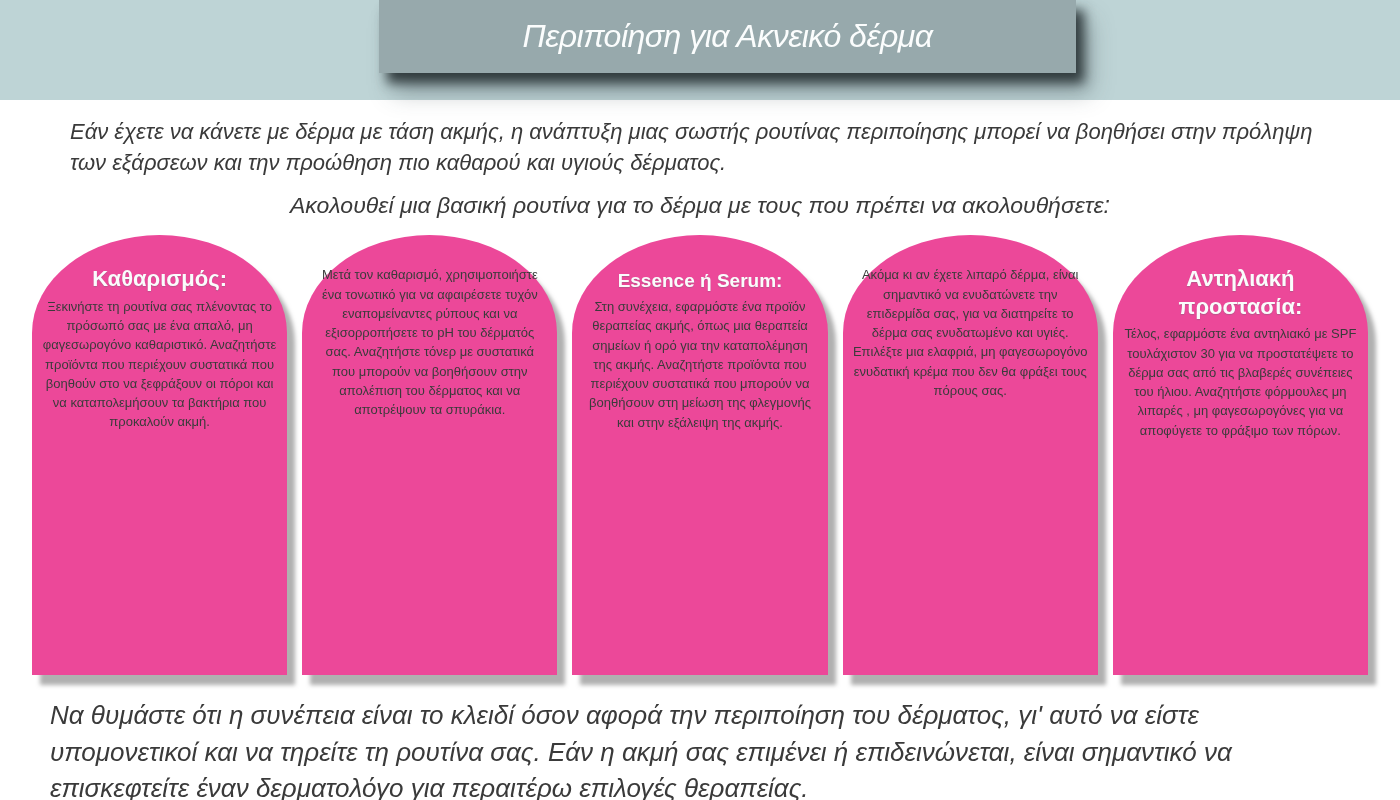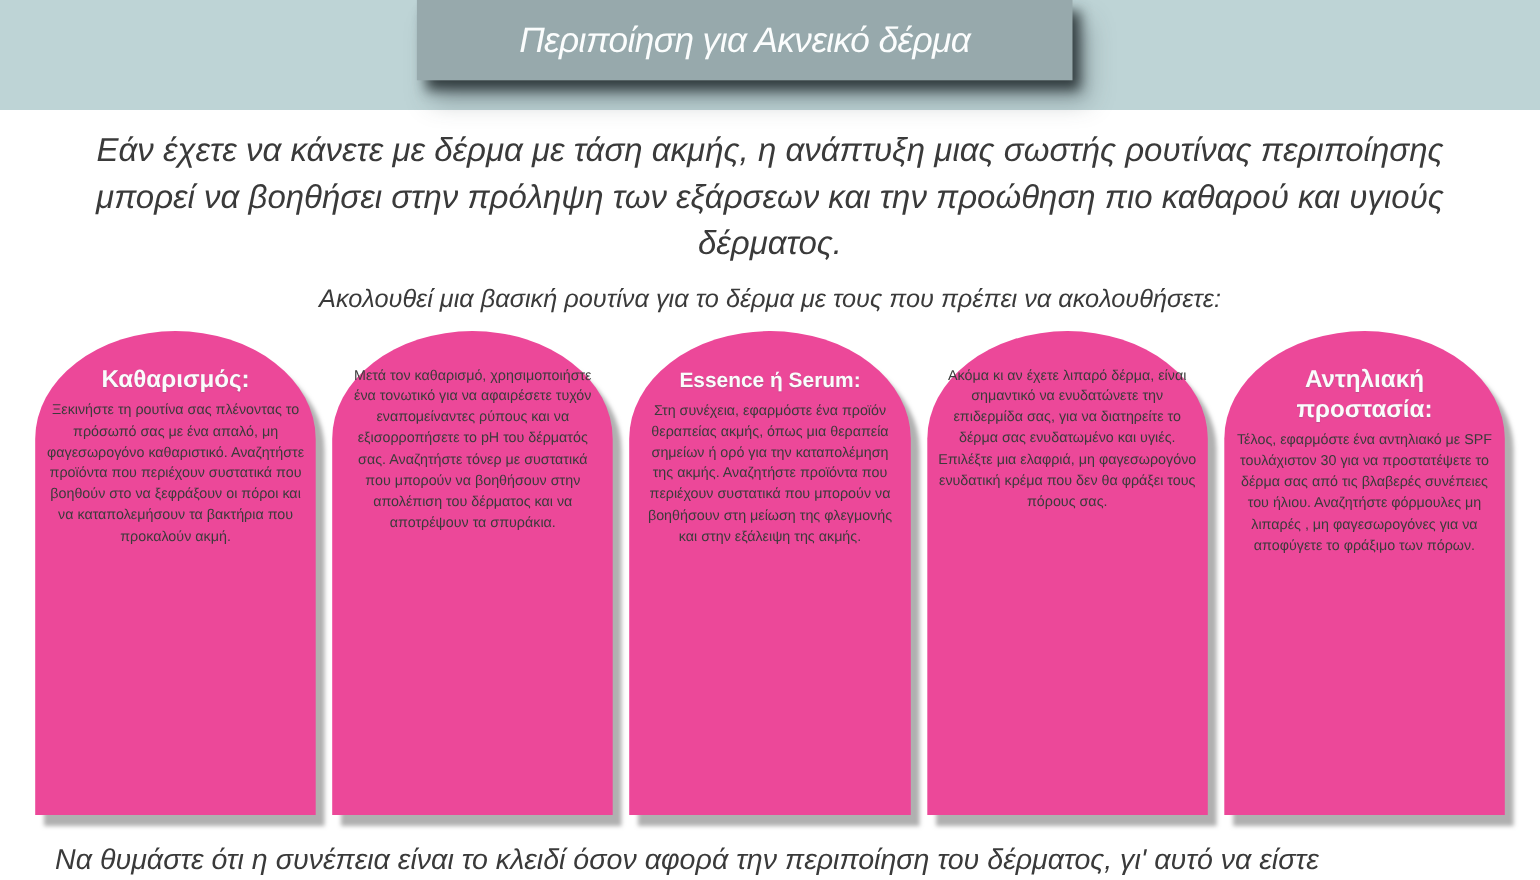--- a/index.html
+++ b/index.html
@@ -16,21 +16,21 @@
   .band {
     position: relative;
     width: 100%;
     height: 100px;
     background: #bed4d6;
   }
   .title-box {
     position: absolute;
     left: 379px;
     top: 0;
-    width: 596px;
+    width: 697px;
     height: 73px;
     background: #97a9ac;
     display: flex;
     align-items: center;
     justify-content: center;
     box-shadow: 8px 10px 11px rgba(32, 41, 44, 0.85),
                 14px 20px 22px rgba(60, 72, 76, 0.35);
   }
   .title-box h1 {
     font-style: italic;
@@ -38,23 +38,23 @@
     font-size: 32px;
     letter-spacing: -0.5px;
     color: #fbfdfd;
     white-space: nowrap;
   }
 
   
   .intro-1 {
     margin: 16px auto 0 auto;
     max-width: 1260px;
-    text-align: center;
+    text-align: left;
     font-style: italic;
-    font-size: 30px;
+    font-size: 22px;
     line-height: 1.42;
     color: #3a3a3a;
   }
   .intro-2 {
     margin: 14px auto 0 auto;
     max-width: 1260px;
     text-align: center;
     font-style: italic;
     font-size: 23px;
     color: #3a3a3a;

